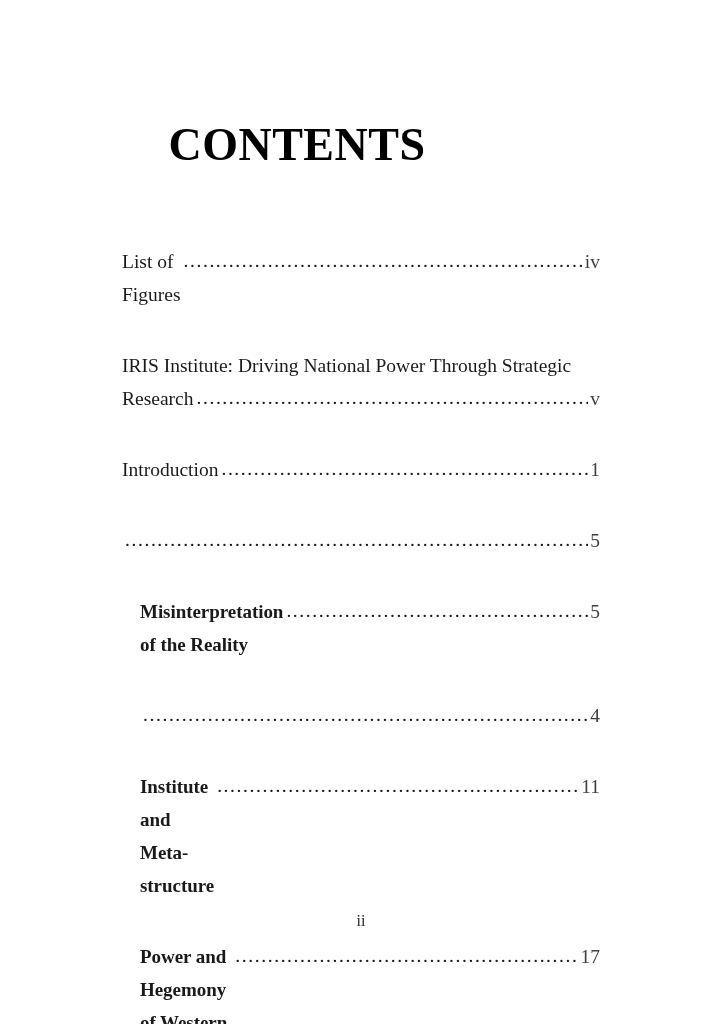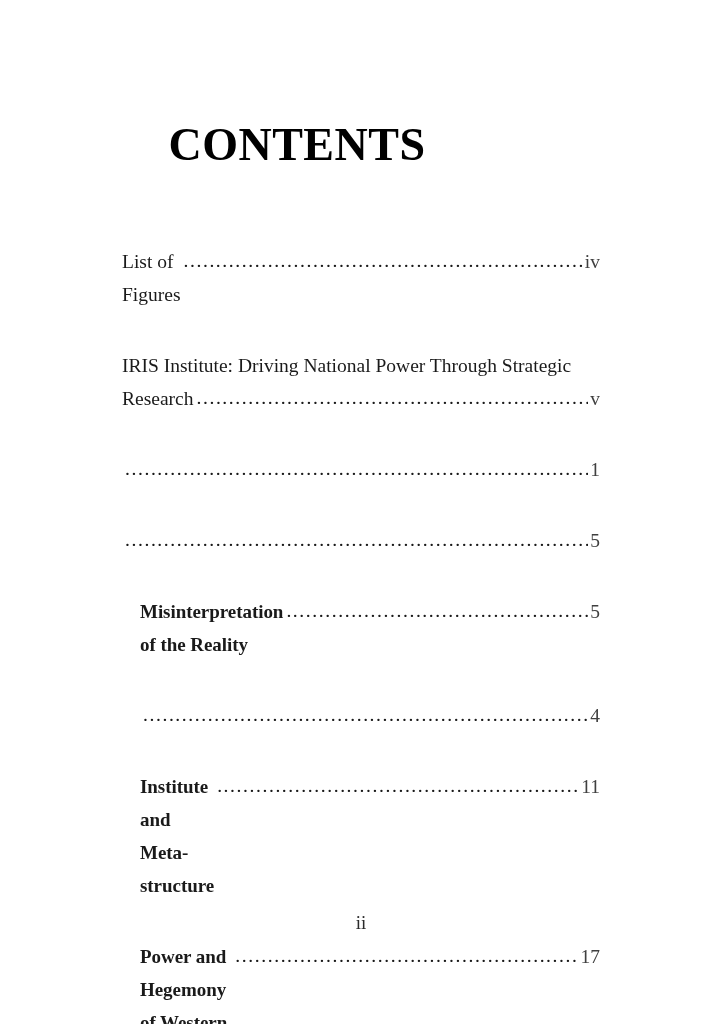--- a/index.html
+++ b/index.html
@@ -103,21 +103,21 @@
     flex: 0 1 auto;
   }
 
   
   .folio {
     position: absolute;
     top: 912px;
     left: 0;
     width: 722px;
     text-align: center;
-    font-size: 19px;
+    font-size: 16px;
     color: #2a2a2a;
   }
 </style>
 </head>
 <body>
 
 <div class="page">
 
   <div class="toc-title">CONTENTS</div>
 
@@ -132,20 +132,21 @@
       <div class="toc-entry level-1">
         <div class="head-line last-left">IRIS Institute: Driving National Power Through Strategic</div>
         <div class="cont-row">
           <span class="tail-text">Research</span>
           <span class="leader">..............................................................................................................................................................................................................................</span>
           <span class="page-num">v</span>
         </div>
       </div>
       <div class="toc-entry level-1">
         <div class="entry-row">
+          <span class="entry-text">Introduction</span>
           <span class="leader">..............................................................................................................................................................................................................................</span>
           <span class="page-num">1</span>
         </div>
       </div>
       <div class="toc-entry level-1">
         <div class="entry-row">
           <span class="leader">..............................................................................................................................................................................................................................</span>
           <span class="page-num">5</span>
         </div>
       </div>

